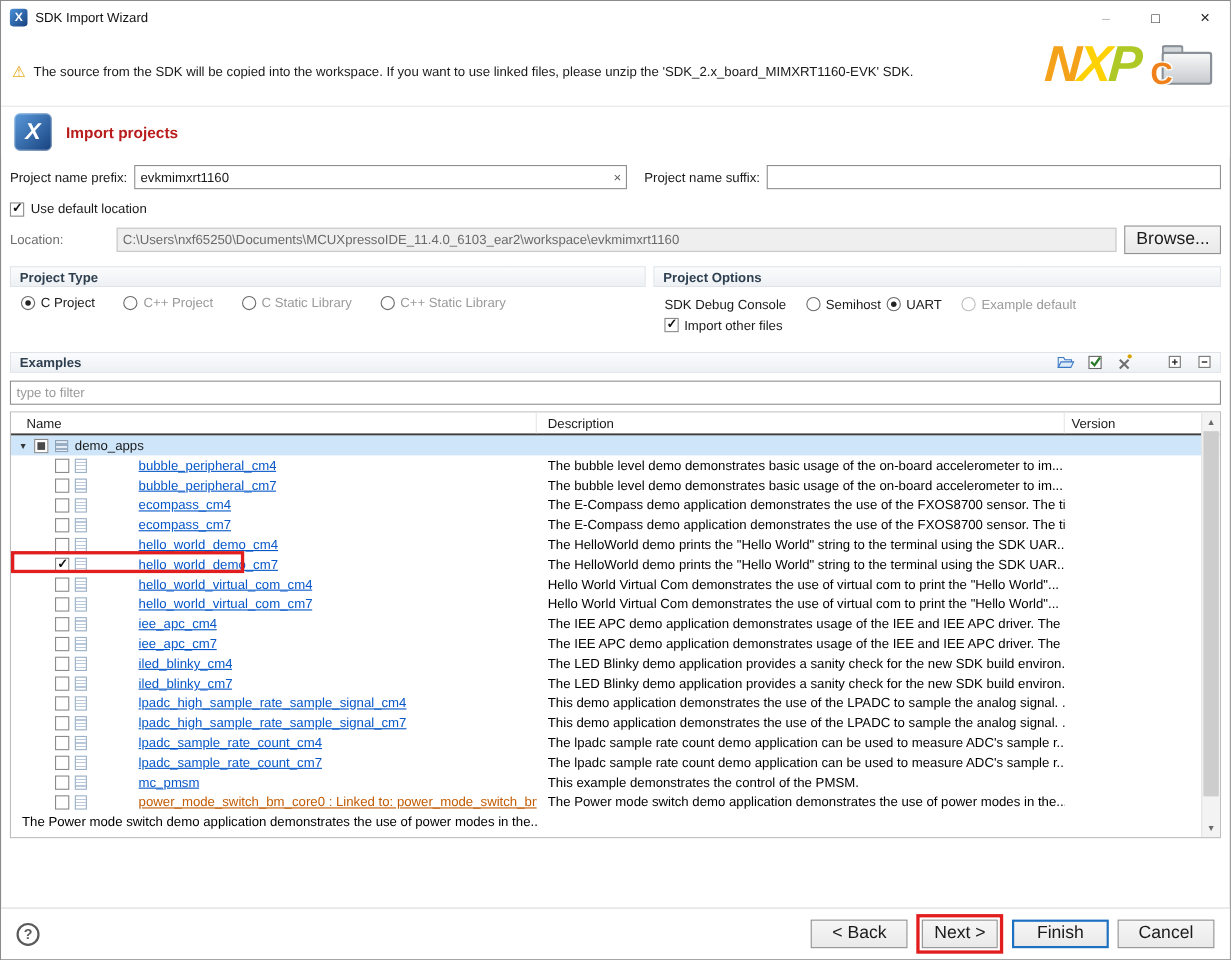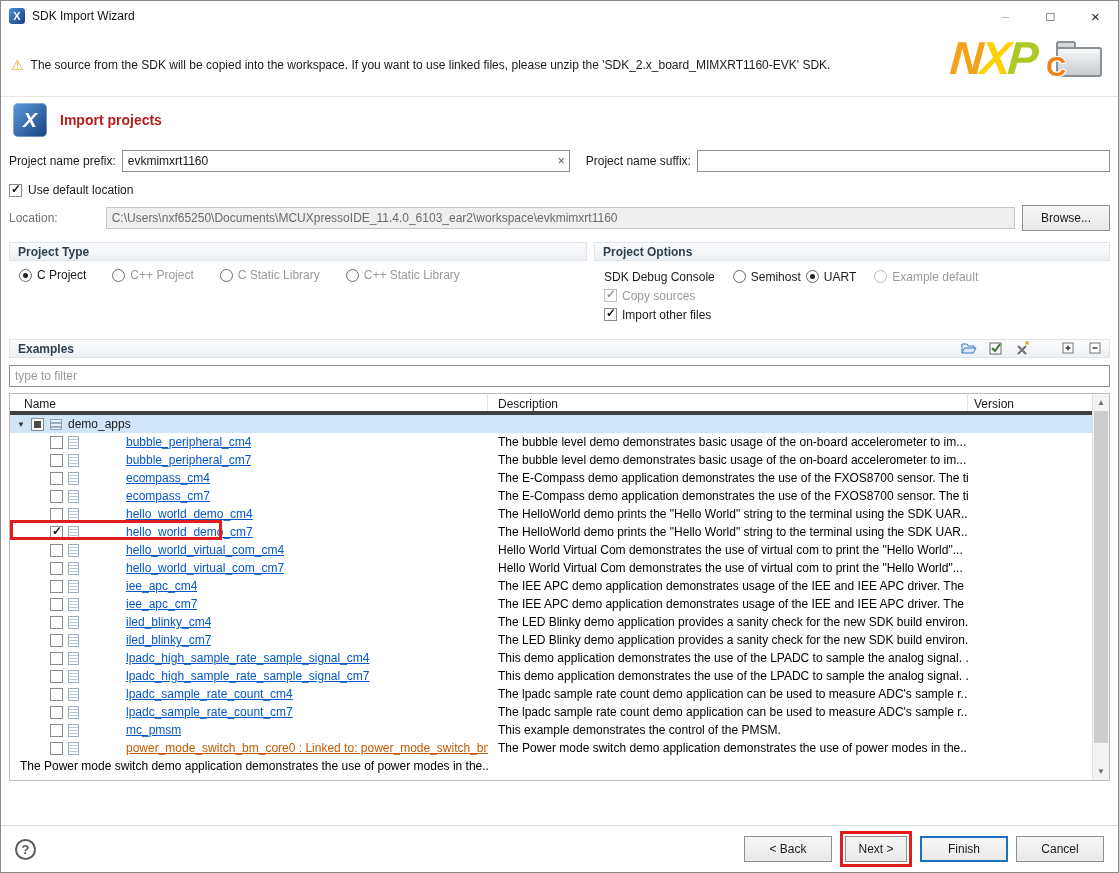--- a/index.html
+++ b/index.html
@@ -77,21 +77,21 @@
   .examples-header { position:relative; margin:10px 8px 0; }
   .examples-toolbar { position:absolute; right:6px; top:1px; display:flex; align-items:center; gap:11px; }
   .tool-icon { width:16px; height:16px; display:inline-flex; align-items:center; justify-content:center; cursor:pointer; }
   .tool-sep { width:8px; }
   .filter-wrap { margin:7px 8px 0; }
   .filter-input { height:20px; width:100%; border:1px solid #b3b3b3; padding:0 5px; font-family:inherit; font-size:12px; }
   .filter-input::placeholder { color:#9a9a9a; opacity:1; }
 
   
   .table { position:relative; margin:6px 8px 0; height:388px; border:1px solid #bdbdbd; background:#fff; overflow:hidden; }
-  .thead { display:flex; height:21px; line-height:20px; border-bottom:4px solid #404040; padding-right:17px; background:#fff; }
+  .thead { display:flex; height:21px; line-height:20px; border-bottom:2px solid #404040; padding-right:17px; background:#fff; }
   .th { border-right:1px solid #e6e6e6; overflow:hidden; white-space:nowrap; }
   .th-name { width:478px; padding-left:14px; }
   .th-desc { width:480px; padding-left:10px; }
   .th-ver { flex:1; padding-left:6px; border-right:none; }
   .row { position:relative; display:flex; height:18px; align-items:center; }
   .name-cell { width:478px; display:flex; align-items:center; overflow:hidden; white-space:nowrap; flex:none; height:100%; }
   .desc-cell { width:480px; padding-left:10px; overflow:hidden; white-space:nowrap; flex:none; color:#000; }
   .ver-cell { flex:1; }
   .group-row { background:#cfe6fa; }
   .group-row .name-cell { padding-left:5px; gap:4px; }
@@ -107,21 +107,21 @@
   
   .vscroll { position:absolute; top:0; right:0; bottom:0; width:17px; background:#f3f3f3; border-left:1px solid #e3e3e3; }
   .sb-btn { height:17px; display:flex; align-items:center; justify-content:center; font-size:8px; color:#6a6a6a; cursor:pointer; }
   .sb-down { position:absolute; bottom:0; left:0; right:0; }
   .sb-thumb { position:absolute; top:17px; left:1px; right:1px; height:332px; background:#cdcdcd; cursor:pointer; }
 
   
   .footer { position:absolute; left:0; right:0; bottom:0; height:47px; border-top:1px solid #d9d9d9; display:flex; align-items:center; padding:0 14px; background:#fff; }
   .help-circle { width:21px; height:21px; border:2px solid #5a5a5a; border-radius:50%; display:flex; align-items:center; justify-content:center; color:#5a5a5a; font-weight:bold; font-size:13px; cursor:pointer; }
   .footer-btns { margin-left:auto; display:flex; align-items:center; gap:8px; }
-  .btn { min-width:88px; height:26px; background:linear-gradient(#f6f6f6,#e9e9e9); border:1px solid #909090; font-family:inherit; font-size:12px; color:#1a1a1a; text-align:center; padding:0 10px; cursor:pointer; }
+  .btn { min-width:88px; height:26px; background:linear-gradient(#f6f6f6,#e9e9e9); border:1px solid #909090; font-family:inherit; font-size:16px; color:#1a1a1a; text-align:center; padding:0 10px; cursor:pointer; }
   .btn-next { min-width:62px; }
   .next-wrap { border:3px solid #e11d1d; padding:2px; display:inline-block; line-height:0; }
   .btn-finish { border:2px solid #1d6fc0; }
 </style>
 </head>
 <body>
 
 <div class="window">
 
   <div class="titlebar">
@@ -205,24 +205,20 @@
           <span class="po-gap"></span>
           <span class="radio"></span>
           <span>Semihost</span>
           <span class="radio selected"></span>
           <span>UART</span>
           <span class="po-gap"></span>
           <span class="radio disabled"></span>
           <span class="dim">Example default</span>
         </div>
         <div class="po-line">
-          <span class="cb disabled checked"></span>
-          <span class="dim">Copy sources</span>
-        </div>
-        <div class="po-line">
           <span class="cb checked"></span>
           <span>Import other files</span>
         </div>
       </div>
     </div>
   </div>
 
   <div class="examples-header">
     <div class="section-header">Examples</div>
     <div class="examples-toolbar">

